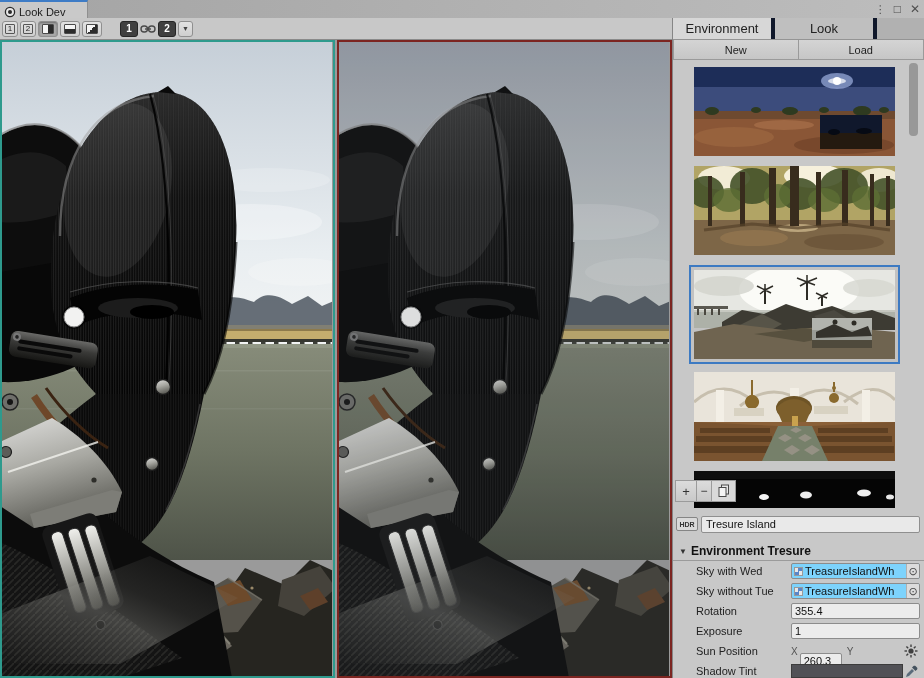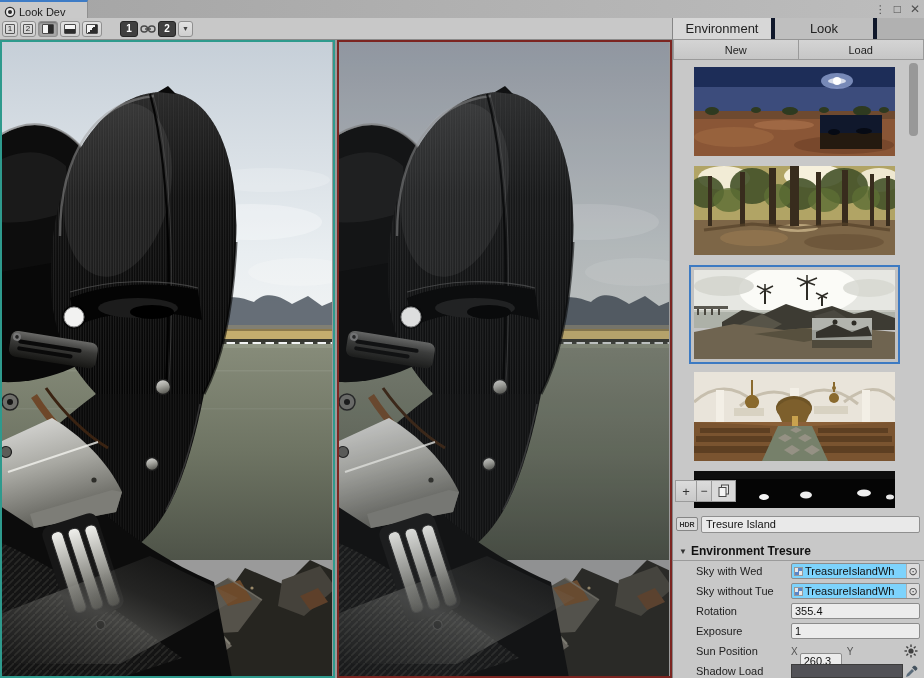--- a/index.html
+++ b/index.html
@@ -607,21 +607,21 @@
                 <line x1="9.8" y1="9.8" x2="11.6" y2="11.6"></line>
               <line x1="11.6" y1="2.4" x2="9.8" y2="4.2"></line>
                 <line x1="2.4" y1="11.6" x2="4.2" y2="9.8"></line>
             </g>
           </svg>
         </span>
       </div>
     </div>
 
     <div class="srow">
-      <span class="slabel">Shadow Load</span>
+      <span class="slabel">Shadow Tint</span>
       <div class="sfield">
         <div class="swatch" style="background: rgb(81, 81, 86);"></div>
         <span class="icon-right">
           <svg width="13" height="13" viewBox="0 0 13 13">
             <path d="M1,12 L2,9 L7,4 L9,6 L4,11 Z" fill="#5a6b7a"></path>
             <path d="M7,2.5 L10.5,6 L12,4.5 C12.5,4 12.5,3 12,2.5 L10.5,1 C10,0.5 9,0.5 8.5,1 Z" fill="#44525e"></path>
           </svg>
         </span>
       </div>
     </div>

